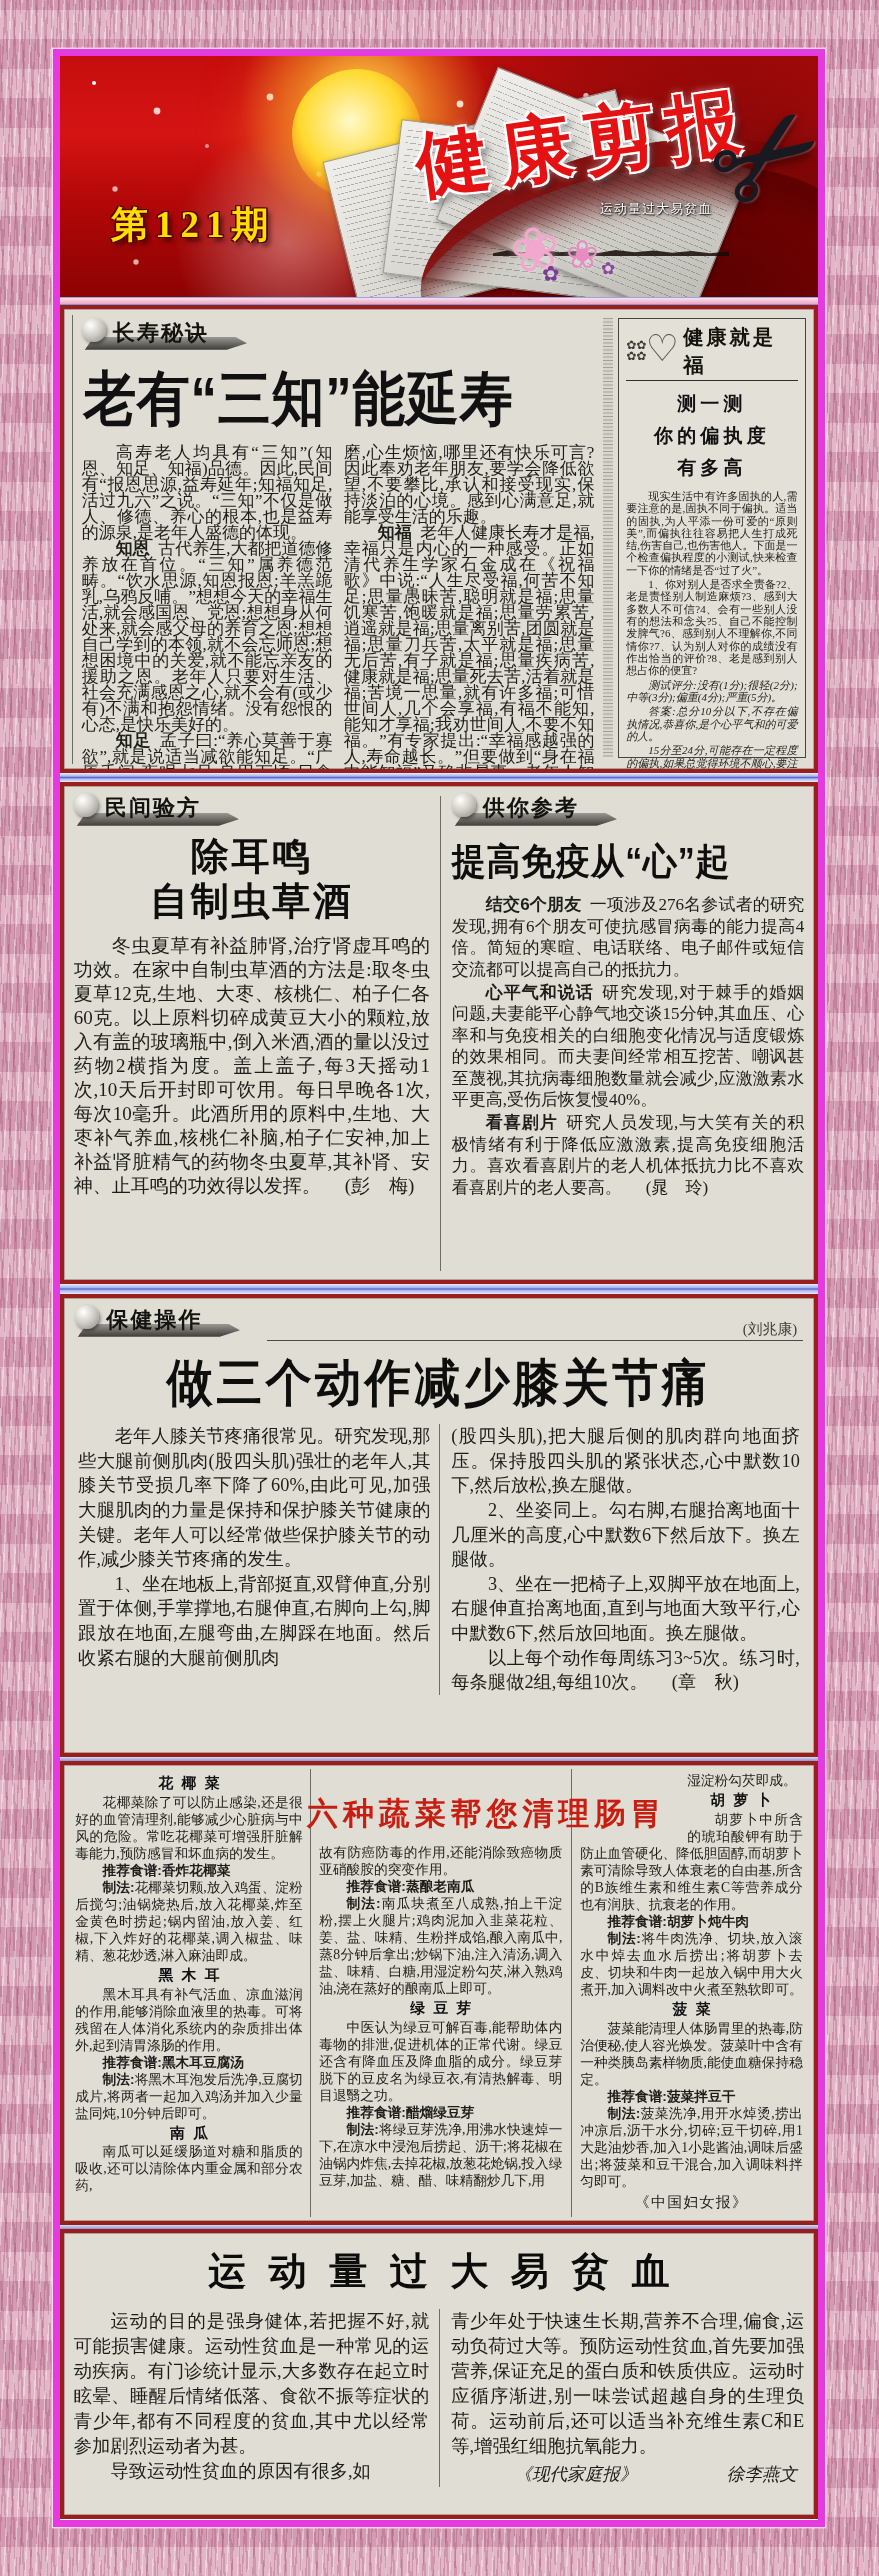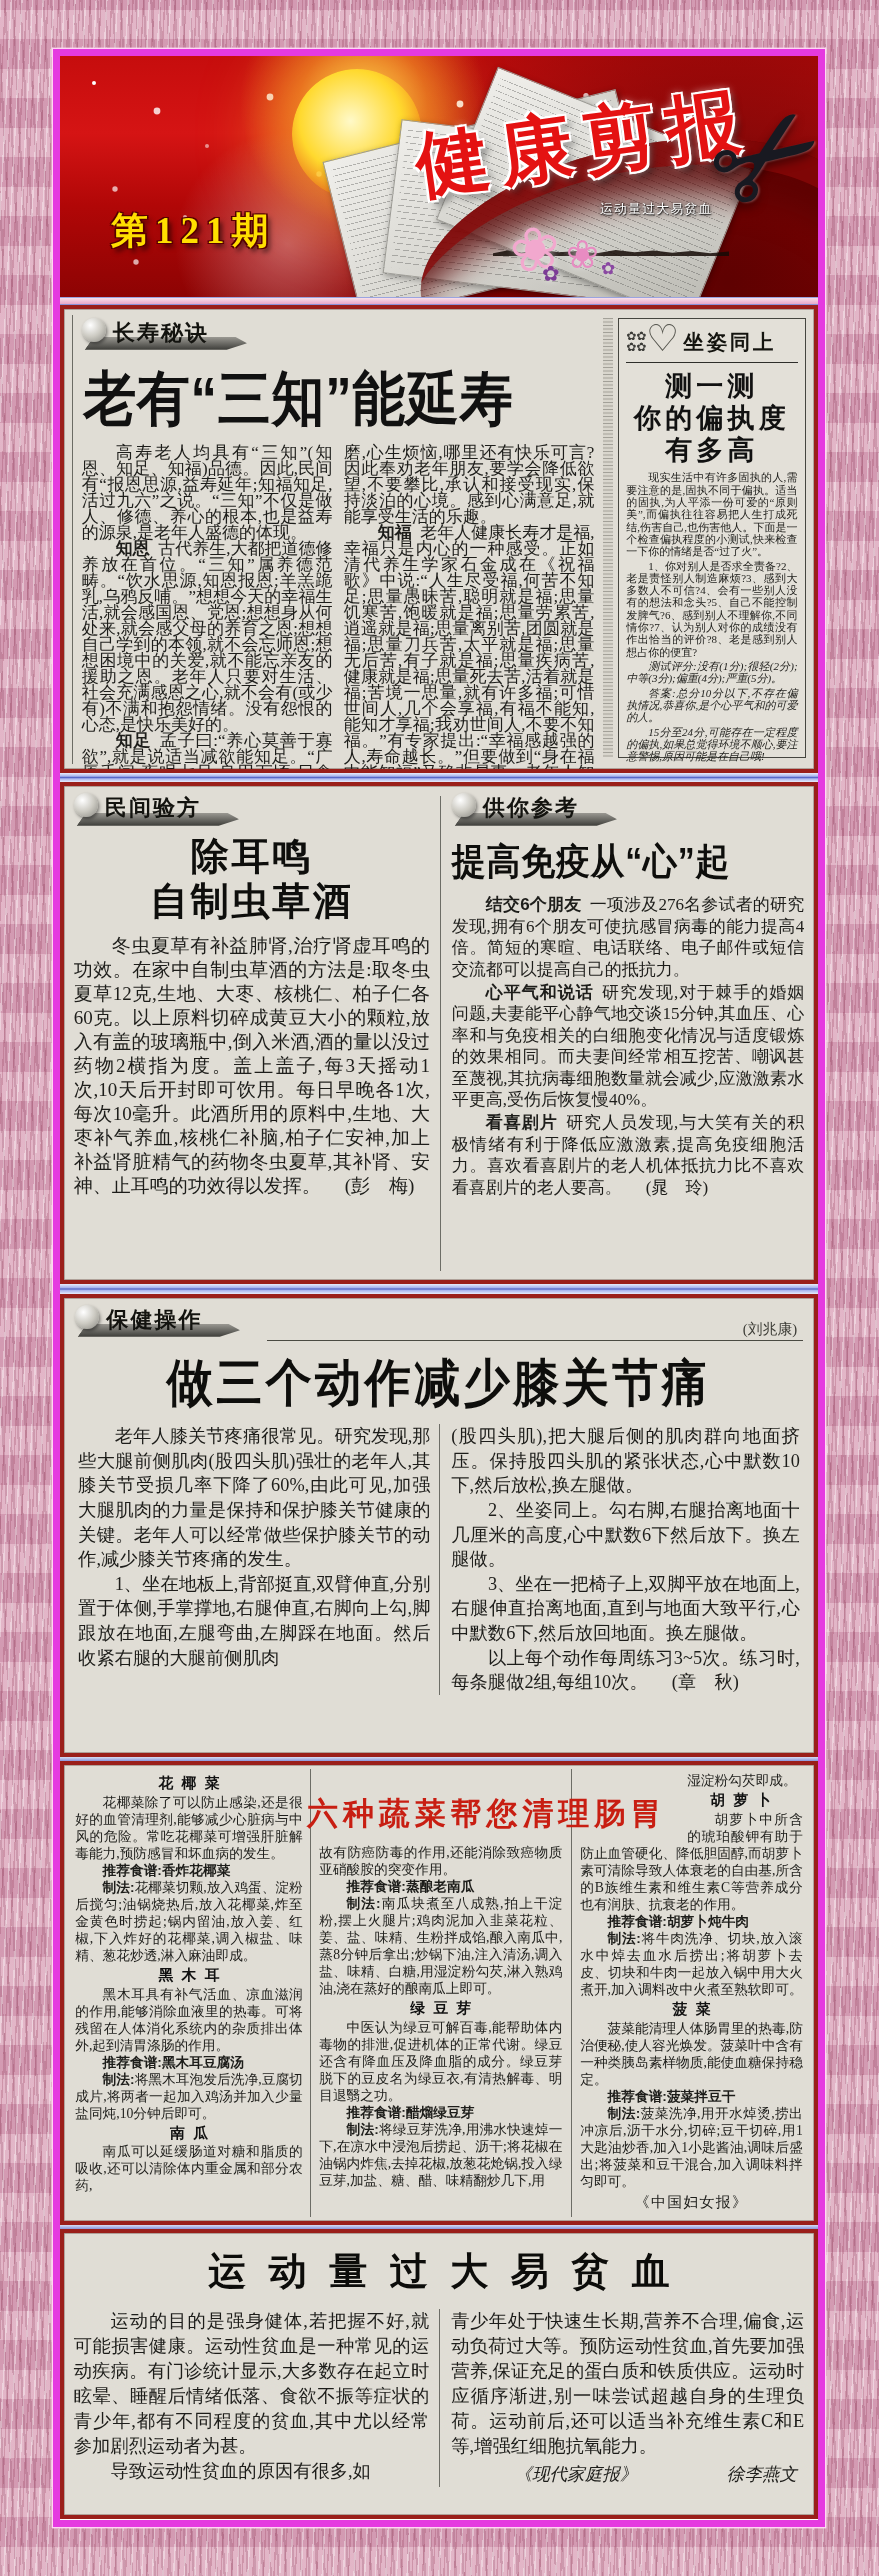--- a/index.html
+++ b/index.html
@@ -51,21 +51,21 @@
   .fl2 { left:56px; top:17.6px; font-size:39px; color:#e88cc2; }
   .fl3 { left:32px; top:48px; font-size:21px; color:#7c3c96; }
   .fl4 { left:91px; top:44px; font-size:17px; color:#8a48a2; }
   .masthead-title { position:absolute; left:355px; top:39px; font-family:"Liberation Serif",serif; font-weight:bold;
     font-size:73px; letter-spacing:11.3px; color:#e41212; transform:rotate(-8deg); white-space:nowrap;
     text-shadow:-2.1px -2.1px 0 #fff, 2.1px -2.1px 0 #fff, -2.1px 2.1px 0 #fff, 2.1px 2.1px 0 #fff, 0 0 9.8px rgba(255,255,255,.8), 4.9px 6.3px 7px rgba(0,0,0,.45); }
   .slogan { position:absolute; left:540px; top:145px; font-size:12.7px; color:#fff; letter-spacing:1.4px;
     text-shadow:0.7px 0.7px 1.4px #000, 0 0 4.2px rgba(0,0,0,.8); font-family:"Liberation Sans",sans-serif; }
   .scissors { position:absolute; right:-3.5px; top:24.6px; font-family:"DejaVu Sans",sans-serif; font-size:130px; color:#181921;
     transform:rotate(-35deg); text-shadow:1.4px 1.4px 2.1px rgba(255,255,255,.25), -2.8px 4.2px 9.8px rgba(0,0,0,.5); }
-  .issue { position:absolute; left:51px; top:150px; font-family:"Liberation Serif",serif; font-weight:bold;
+  .issue { position:absolute; left:51px; top:144px; font-family:"Liberation Serif",serif; font-weight:bold;
     font-size:37px; letter-spacing:7px; color:#ffdf00;
     text-shadow:1.4px 1.4px 0 #550000, -1.4px -1.4px 0 #550000, 1.4px -1.4px 0 #550000, -1.4px 1.4px 0 #550000, 3.5px 4.2px 4.9px rgba(0,0,0,.6); }
 
   
   .sep-pink { height:8.4px; background:linear-gradient(180deg,#f8e0ea,#e8a8c8); border-top:1.4px solid #9aa4e0; border-bottom:1.4px solid #8892d8; }
   .sep-blue { height:9.1px; background:linear-gradient(180deg,#e8ecfa 0%,#aab6ee 35%,#5868c8 50%,#aab6ee 65%,#e8ecfa 100%); }
   .sep-thin { height:4.2px; background:linear-gradient(180deg,#d8dcf2,#8a96dc); }
 
   
   .sec { position:relative; border:4.9px solid #9a1f1a; background:#e0ddd5; overflow:hidden;
@@ -100,21 +100,21 @@
     color:#111; margin:5.6px 0 9.8px 1.4px; white-space:nowrap; transform:scaleY(1.12); transform-origin:left top; }
   .s1-cols { display:flex; gap:11.3px; margin-top:12.7px; }
   .s1-cols .col { width:253px; font-size:17px; line-height:16px; }
   .s1-cols .para { text-indent:2em; }
 
   .psych-head { display:flex; align-items:center; border-bottom:1.4px solid #2e2e2a; padding-bottom:1.4px; }
   .psych-flowers { font-family:"DejaVu Sans",sans-serif; font-size:12px; color:#3c3c38; width:24px; line-height:10.6px; word-break:break-all; }
   .psych-heart { font-family:"DejaVu Sans",sans-serif; font-size:37px; color:#55554e; margin:-5.6px 4.2px 0 -4.2px; }
   .psych-label { font-family:"Liberation Sans",sans-serif; font-weight:bold; font-size:20.4px; letter-spacing:2.8px; color:#14140f; }
   .psych-title { text-align:center; font-family:"Liberation Sans",sans-serif; font-weight:900; color:#111;
-    font-size:27px; line-height:32px; letter-spacing:4.2px; margin:7px 0 5.6px; }
+    font-size:19px; line-height:32px; letter-spacing:4.2px; margin:7px 0 5.6px; }
   .psych-body { font-size:11px; line-height:12.3px; }
   .psych-body .para { text-indent:2em; margin-top:2.1px; }
   .kai { font-style:italic; }
 
   
   .s2-left { width:366px; flex:none; padding-right:9.8px; }
   .vrule { width:0.7px; background:#6d6d66; margin:4.2px 0; }
   .s2-right { flex:1; padding-left:11.3px; }
   .s2-title { text-align:center; font-weight:bold; font-size:38px; line-height:45px; letter-spacing:2.8px; color:#0e0e0c; margin:4.2px 0 9.8px; }
   .s2-rtitle { font-family:"Liberation Sans",sans-serif; font-weight:900; font-size:34px; letter-spacing:0.7px; color:#0e0e0c;
@@ -206,21 +206,21 @@
             <p class="para cont"><span>磨,心生烦恼,哪里还有快乐可言?因此奉劝老年朋友,要学会降低欲望,不要攀比,承认和接受现实,保持淡泊的心境。感到心满意足,就能享受生活的乐趣。</span></p>
             <p class="para"><b class="lead">知福</b><span>老年人健康长寿才是福,幸福只是内心的一种感受。正如清代养生学家石金成在《祝福歌》中说:“人生尽受福,何苦不知足;思量愚昧苦,聪明就是福;思量饥寒苦,饱暖就是福;思量劳累苦,逍遥就是福;思量离别苦,团圆就是福;思量刀兵苦,太平就是福;思量无后苦,有子就是福;思量疾病苦,健康就是福;思量死去苦,活着就是福;苦境一思量,就有许多福;可惜世间人,几个会享福,有福不能知,能知才享福;我劝世间人,不要不知福。”有专家提出:“幸福感越强的人,寿命越长。”但要做到“身在福中能知福”又确非易事。老年人知福,要做到两条:一是知足,对现在的一切均感满意(不能攀比)。二是安分,对世上根本得不到的东西不妄想强求。这样的老人才能真正知福知足,从而常乐延寿。</span><span class="byline">(刘兆康)</span></p>
           </div>
         </div>
       </div>
       <div class="edge-strip"></div>
       <div class="s1-side">
         <div class="psych-head">
           <span class="psych-flowers">✿✿✿✿</span>
           <span class="psych-heart">♡</span>
-          <span class="psych-label">坐姿同上</span>
+          <span class="psych-label">健康就是福</span>
         </div>
         <div class="psych-title">
           <div>测一测</div>
           <div>你的偏执度</div>
           <div>有多高</div>
         </div>
         <div class="psych-body">
           <p class="para">现实生活中有许多固执的人,需要注意的是,固执不同于偏执。适当的固执,为人平添一份可爱的“原则美”,而偏执往往容易把人生打成死结,伤害自己,也伤害他人。下面是一个检查偏执程度的小测试,快来检查一下你的情绪是否“过了火”。</p>
           <p class="para">1、你对别人是否求全责备?2、老是责怪别人制造麻烦?3、感到大多数人不可信?4、会有一些别人没有的想法和念头?5、自己不能控制发脾气?6、感到别人不理解你,不同情你?7、认为别人对你的成绩没有作出恰当的评价?8、老是感到别人想占你的便宜?</p>
           <p class="para kai">测试评分:没有(1分);很轻(2分);中等(3分);偏重(4分);严重(5分)。</p>

